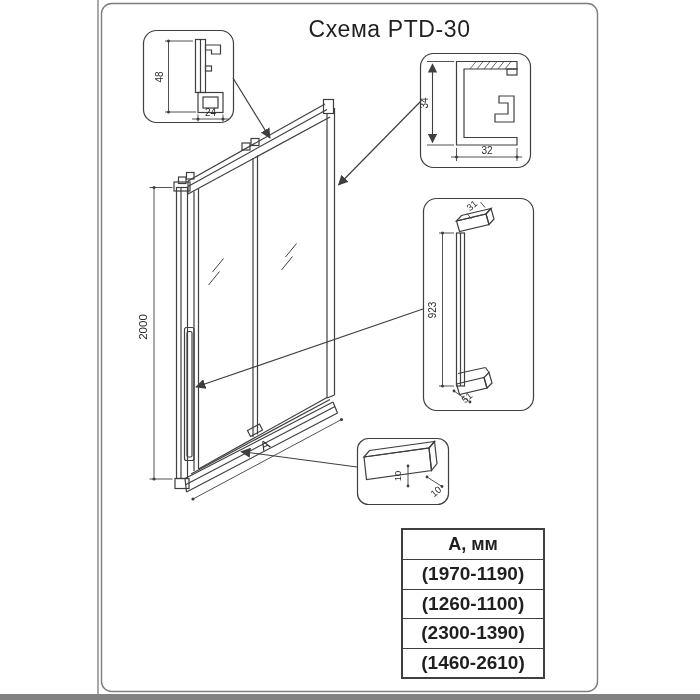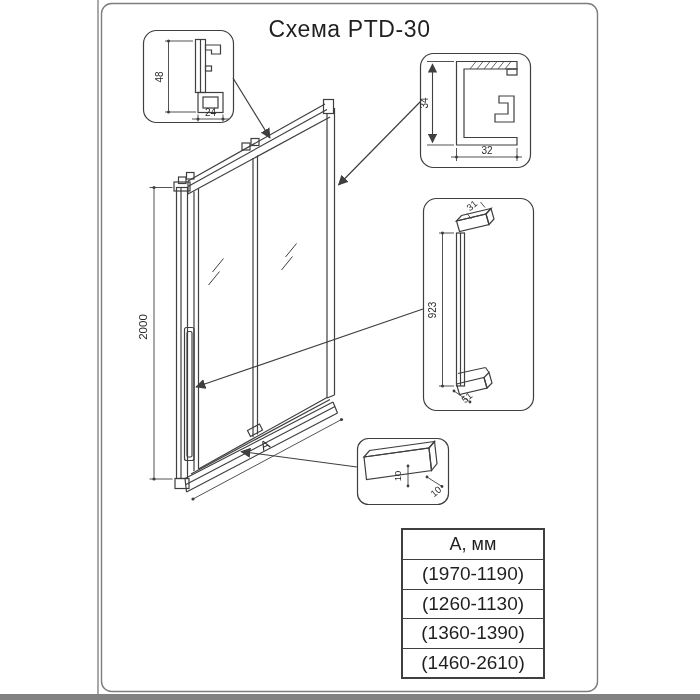--- a/index.html
+++ b/index.html
@@ -4,30 +4,30 @@
 <style>
   html,body{margin:0;padding:0;background:#ffffff;}
   .stage{
     position:relative;width:700px;height:700px;overflow:hidden;
     background:#ffffff;font-family:"Liberation Sans",sans-serif;
   }
   .photo-edge-left{position:absolute;left:97px;top:0;width:2px;height:694px;background:#a9a9a9;}
   .photo-edge-bottom{position:absolute;left:0;top:694px;width:700px;height:6px;background:#828282;}
   .page-title{
     position:absolute;left:101px;top:16px;width:497px;
-    text-align:center;font-size:23px;letter-spacing:.6px;color:#1f1f1f;
+    text-align:center;font-size:23px;letter-spacing:.6px;color:#1f1f1f;padding-left:40px;
   }
   .size-table{
     position:absolute;left:401px;top:528px;width:140px;
     border:2px solid #3f3f3f;background:#ffffff;color:#1f1f1f;
   }
   .size-table .row{
     height:28.5px;border-top:1.6px solid #3f3f3f;
     display:flex;align-items:center;justify-content:center;
-    font-size:19px;white-space:nowrap;
+    font-size:19px;white-space:nowrap;font-weight:bold;
   }
   .size-table .row.header{border-top:none;height:29px;font-size:18px;}
   svg{position:absolute;left:0;top:0;}
   svg text{fill:#2b2b2b;font-family:"Liberation Sans",sans-serif;}
 </style>
 </head>
 <body>
 
 <div class="stage">
 
@@ -228,24 +228,24 @@
   <div class="page-title">Схема PTD-30</div>
 
   <div class="size-table">
     <div class="row header">
       <span>А, мм</span>
     </div>
     <div class="row">
       <span>(1970-1190)</span>
     </div>
     <div class="row">
-      <span>(1260-1130)</span>
-    </div>
-    <div class="row">
-      <span>(1360-1390)</span>
+      <span>(1260-1100)</span>
+    </div>
+    <div class="row">
+      <span>(2300-1390)</span>
     </div>
     <div class="row">
       <span>(1460-2610)</span>
     </div>
   </div>
 
   <div class="photo-edge-left"></div>
   <div class="photo-edge-bottom"></div>
 </div>
 

